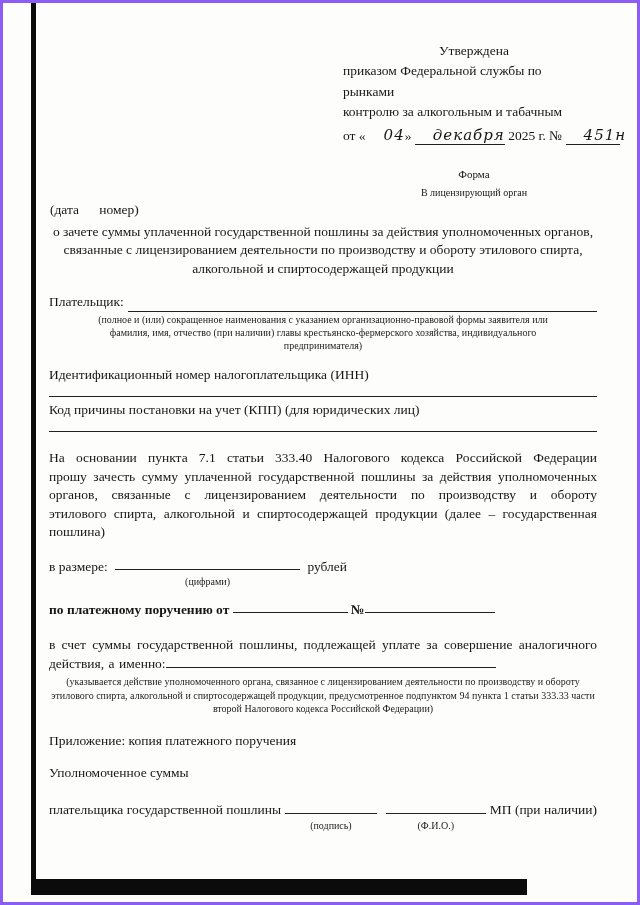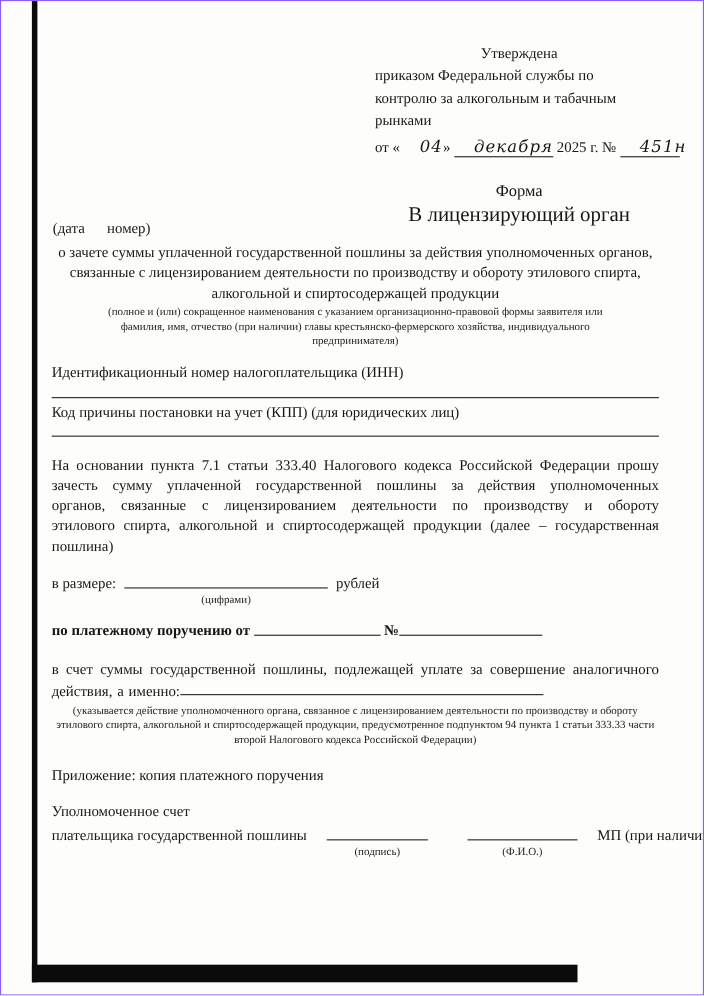--- a/index.html
+++ b/index.html
@@ -6,41 +6,41 @@
   html, body { background: #ffffff; }
   body {
     width: 640px; height: 905px;
     font-family: "Liberation Serif", "DejaVu Serif", serif;
     color: #161616;
   }
   .page {
     position: relative;
     width: 640px; height: 905px;
     background: #fdfdfb;
-    border: 1px solid #8b5cf6;
+    border: 3px solid #8b5cf6;
     overflow: hidden;
   }
   
   .scan-left  { position: absolute; left: 28px; top: 0; width: 5px; height: 892px; background: #0b0b0b; }
   .scan-bottom{ position: absolute; left: 28px; top: 876px; width: 496px; height: 16px; background: #0b0b0b; }
 
   .header-area { position: relative; height: 218px; }
   .approval {
     position: absolute; left: 340px; top: 38px; width: 262px;
     font-size: 13.5px; line-height: 1.5; text-align: left;
   }
   .approval .centered { text-align: center; }
   .date-line { margin-top: 2px; white-space: nowrap; }
   .hw { font-family: "DejaVu Serif", serif; font-style: italic; font-size: 15px; letter-spacing: 1px; margin-left: 18px; }
   .blank { display: inline-block; border-bottom: 1px solid #222; text-align: center; line-height: 1.1; }
   .month-blank { width: 90px; }
   .num-blank { width: 54px; }
 
-  .forma     { position: absolute; left: 340px; top: 165px; width: 262px; text-align: center; font-size: 15px; }
-  .recipient { position: absolute; left: 340px; top: 184px; width: 262px; text-align: center; font-size: 19px; }
+  .forma     { position: absolute; left: 340px; top: 165px; width: 262px; text-align: center; font-size: 11px; }
+  .recipient { position: absolute; left: 340px; top: 184px; width: 262px; text-align: center; font-size: 10px; }
   .date-note { position: absolute; left: 47px; top: 199px; font-size: 13.5px; white-space: pre; }
 
   .content { padding: 0 40px 0 46px; font-size: 13.5px; line-height: 1.37; }
   .title { text-align: center; margin-top: 14px; font-size: 14.5px; letter-spacing: 0.5px; }
   .subtitle { text-align: center; margin-top: 2px; }
 
   .payer-row { display: flex; align-items: flex-end; margin-top: 15px; }
   .payer-row .label { white-space: nowrap; padding-right: 4px; }
   .fill-line { flex: 1; border-bottom: 1px solid #222; height: 1.1em; }
 
@@ -65,53 +65,57 @@
     position: absolute; top: 100%; left: 0; width: 100%;
     text-align: center; font-size: 10px; line-height: 1.2; color: #1c1c1c;
   }
 
   .payment-row { margin-top: 24px; white-space: nowrap; font-weight: bold; }
   .offset-para { margin-top: 17px; text-align: justify; word-spacing: 1px; }
   .offset-blank { display: inline-block; width: 330px; height: 1em; border-bottom: 1px solid #222; vertical-align: baseline; }
 
   .attachment { margin-top: 17px; }
   .sig-line1 { margin-top: 14px; }
-  .sig-row { margin-top: 3px; display: flex; align-items: flex-end; white-space: nowrap; gap: 14px; }
+  .sig-row { margin-top: 18px; display: flex; align-items: flex-end; white-space: nowrap; }
   .sig-row .gap { width: 8px; }
 </style>
 </head>
 <body>
 
 <div class="page">
 
   <div class="scan-left"></div>
   <div class="scan-bottom"></div>
 
   <div class="header-area">
     <div class="approval">
       <div class="centered">Утверждена</div>
       <div>приказом Федеральной службы по</div>
+      <div>рынками</div>
       <div>контролю за алкогольным и табачным</div>
-      <div>рынками</div>
       <div class="date-line">
         <span>от «</span><span class="hw">04</span><span>»</span>
         <span class="blank month-blank"><span class="hw">декабря</span></span>
         <span>2025 г. №</span>
         <span class="blank num-blank"><span class="hw">451н</span></span>
       </div>
     </div>
     <div class="forma">Форма</div>
     <div class="recipient">В лицензирующий орган</div>
     <div class="date-note">(дата      номер)</div>
   </div>
 
   <div class="content">
 
     <div class="subtitle">о зачете суммы уплаченной государственной пошлины за действия уполномоченных органов, связанные с лицензированием деятельности по производству и обороту этилового спирта, алкогольной и спиртосодержащей продукции</div>
 
+    <div class="payer-row">
+      <span class="label">Плательщик:</span>
+      <span class="fill-line"></span>
+    </div>
     <div class="small-caption">(полное и (или) сокращенное наименования с указанием организационно-правовой формы заявителя или фамилия, имя, отчество (при наличии) главы крестьянско-фермерского хозяйства, индивидуального предпринимателя)</div>
 
     <div class="labeled-field">
       <div>Идентификационный номер налогоплательщика (ИНН)</div>
       <div class="blank-row"></div>
     </div>
 
     <div class="labeled-field kpp">
       <div>Код причины постановки на учет (КПП) (для юридических лиц)</div>
       <div class="blank-row"></div>
@@ -131,21 +135,21 @@
       <span>№</span><span class="fill-blank w130"></span>
     </div>
 
     <div class="offset-para">
       <span>в счет суммы государственной пошлины, подлежащей уплате за совершение аналогичного действия, а именно:</span><span class="offset-blank"></span>
     </div>
     <div class="small-caption offset-caption">(указывается  действие уполномоченного органа, связанное с лицензированием деятельности по производству и обороту этилового спирта, алкогольной и спиртосодержащей продукции, предусмотренное подпунктом 94 пункта 1 статьи 333.33 части второй Налогового кодекса Российской Федерации)</div>
 
     <div class="attachment">Приложение: копия платежного поручения</div>
 
-    <div class="sig-line1">Уполномоченное счет</div>
+    <div class="sig-line1">Уполномоченное суммы</div>
     <div class="sig-row">
       <span>плательщика  государственной пошлины</span>
       <span class="blank-wrap"><span class="fill-blank w92"></span><span class="under-caption">(подпись)</span></span>
       <span class="gap"></span>
       <span class="blank-wrap"><span class="fill-blank w100"></span><span class="under-caption">(Ф.И.О.)</span></span>
       <span>МП (при наличии)</span>
     </div>
 
   </div>
 </div>

